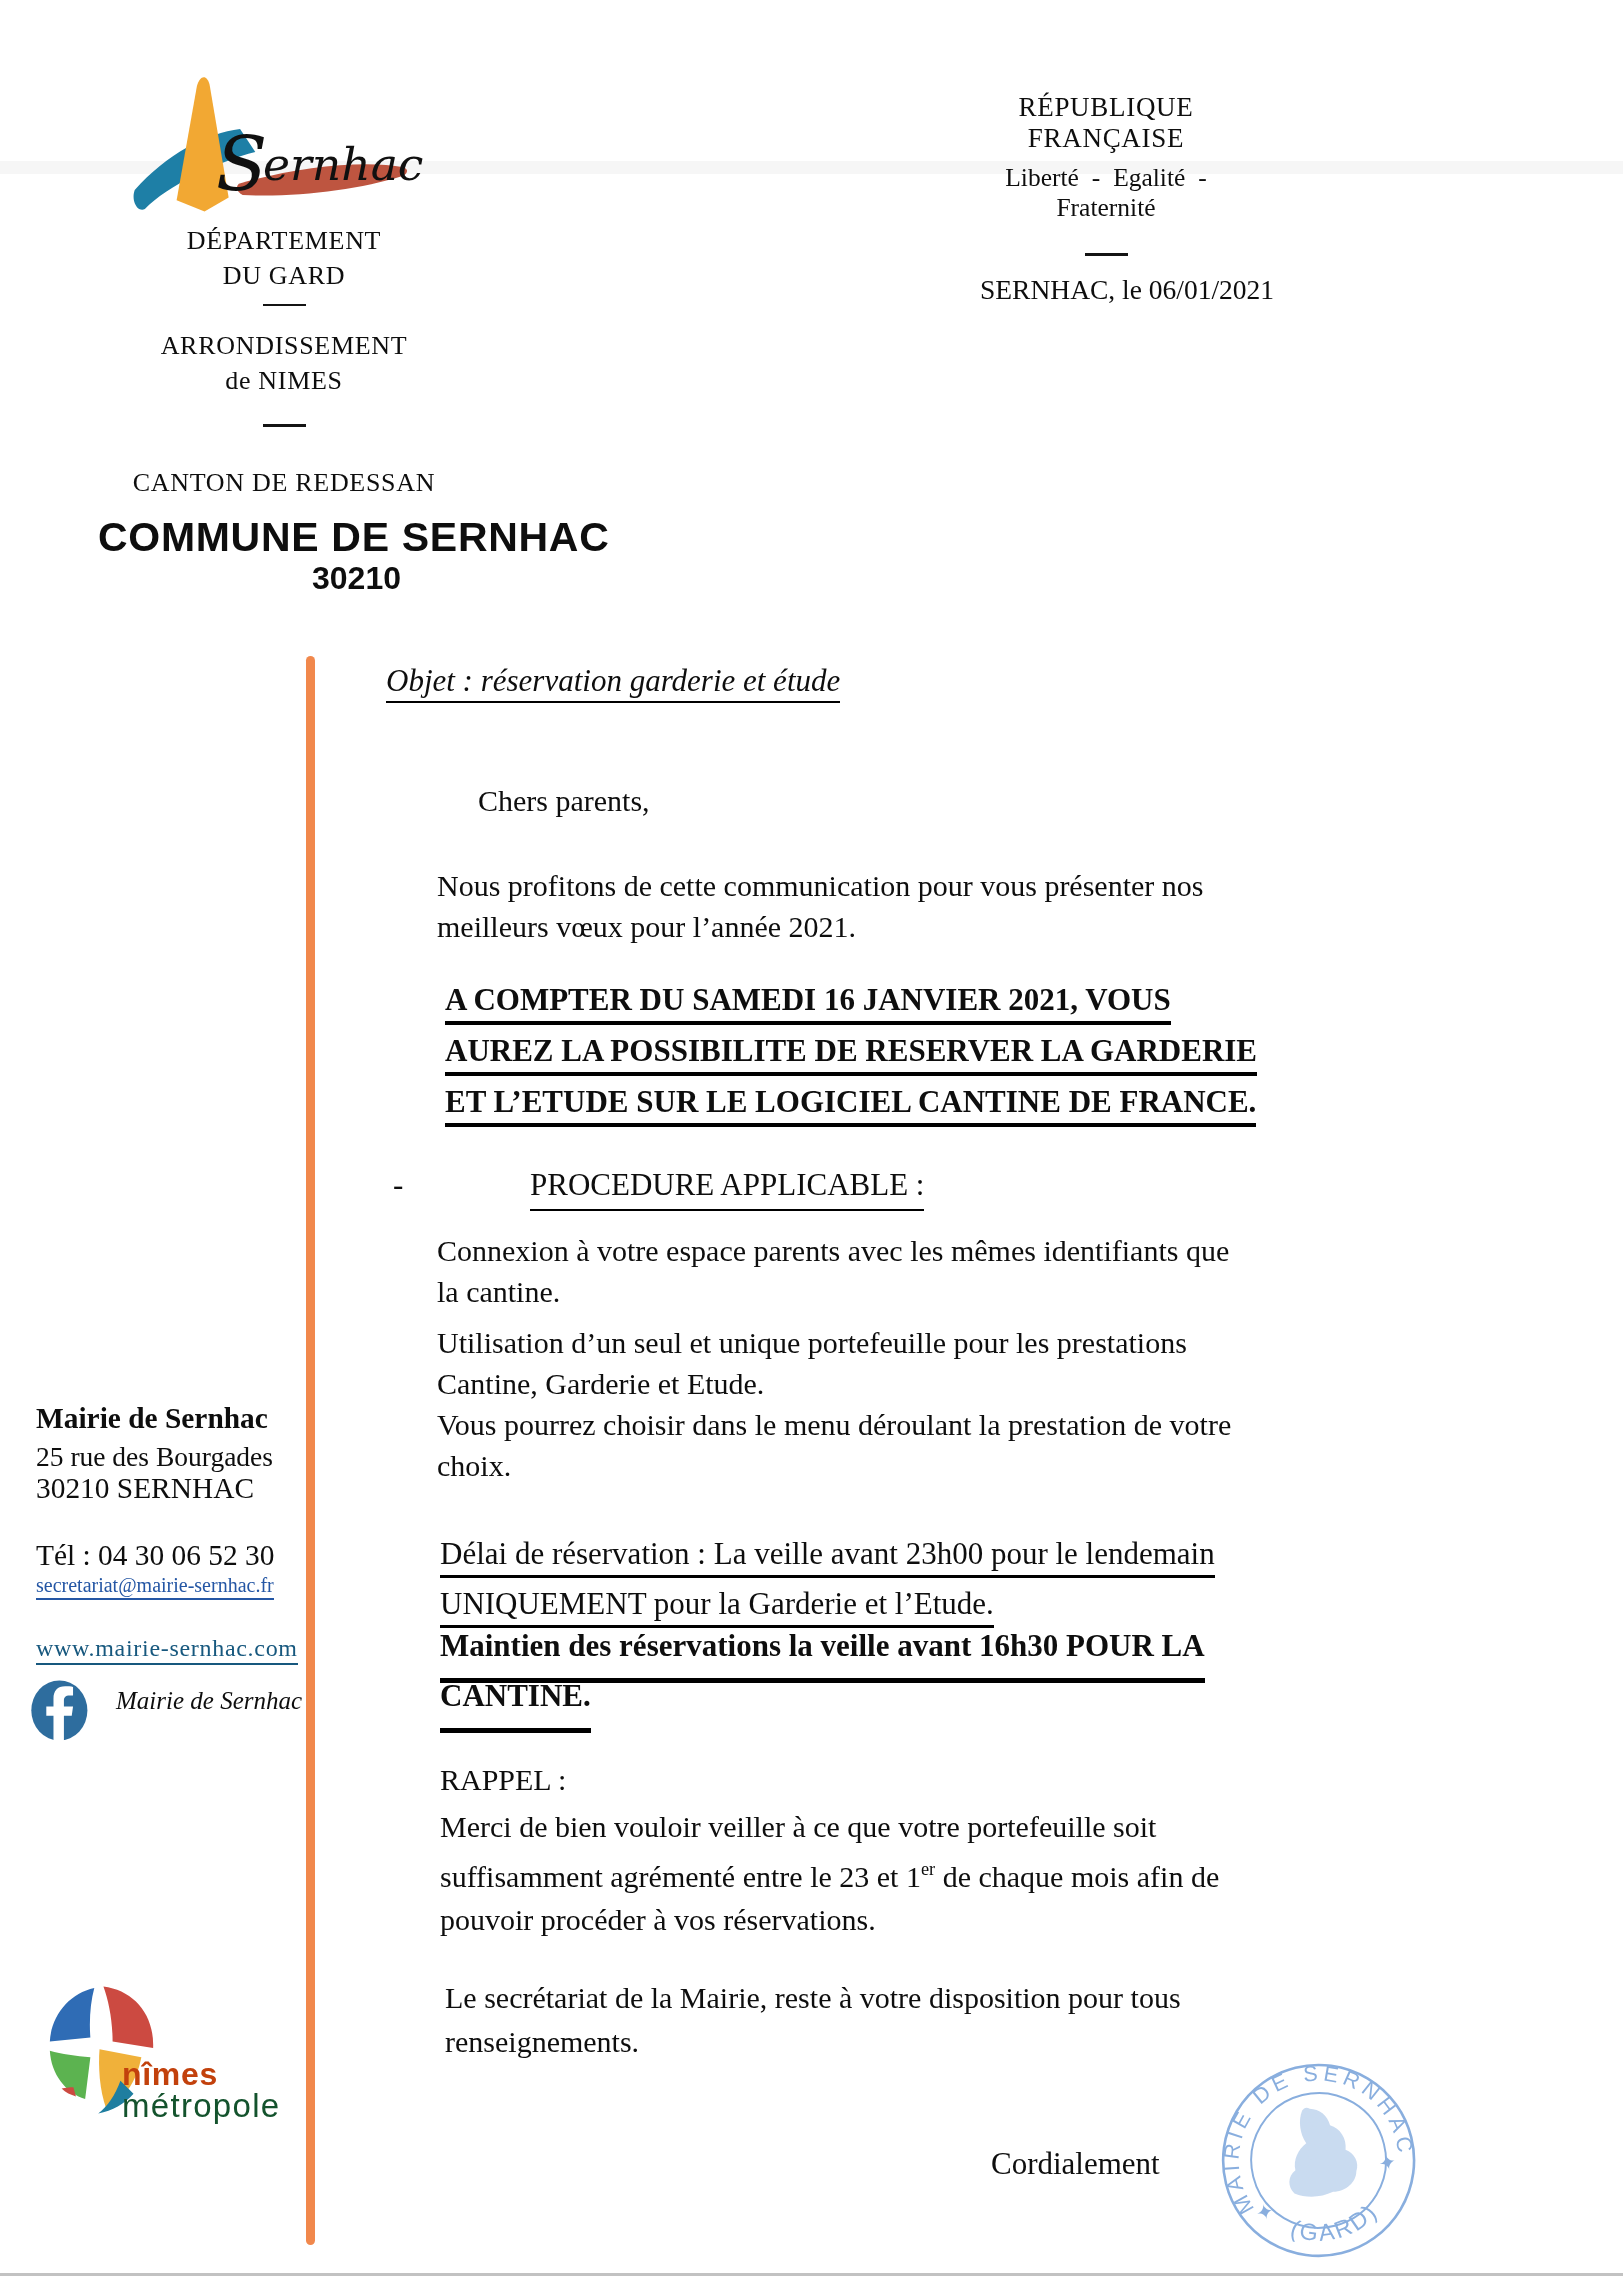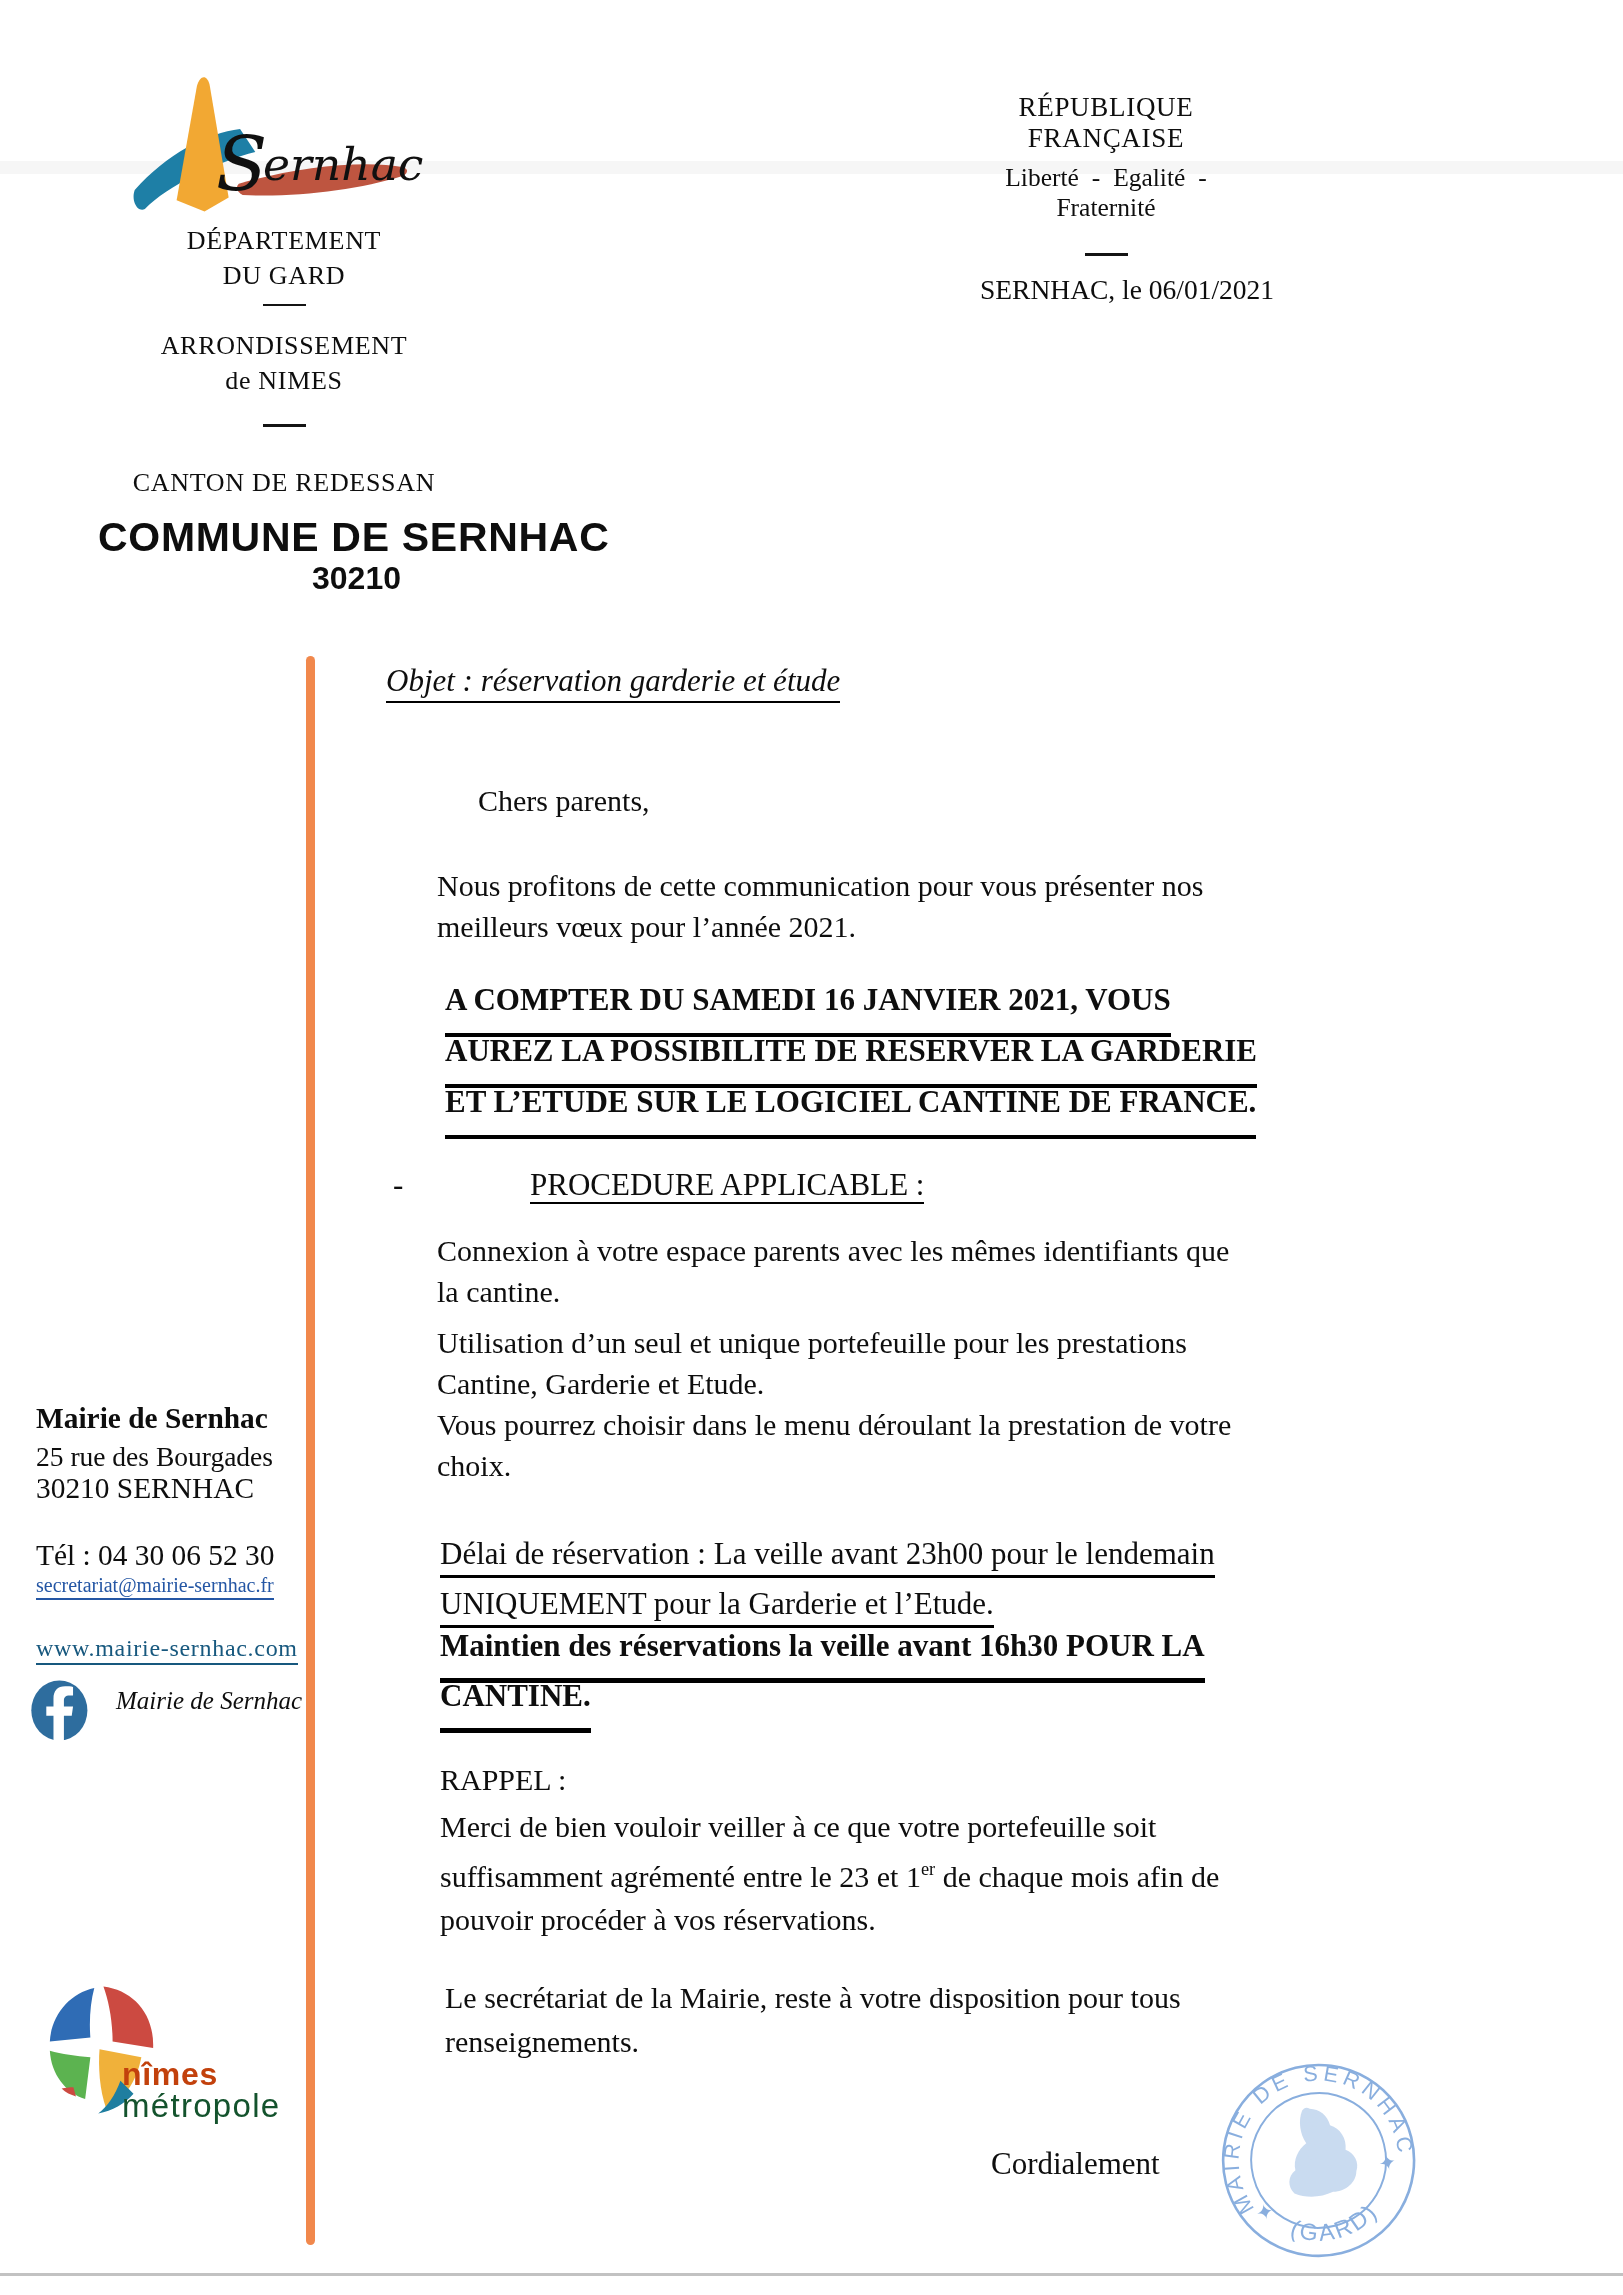--- a/index.html
+++ b/index.html
@@ -50,24 +50,24 @@
   #orange-bar{left:306px;top:656px;width:8.5px;height:1589px;background:var(--orange_bar);border-radius:4.6px;}
 
   
   .body-txt{font-size:30px;line-height:41px;}
   #objet{left:386px;top:663px;font-size:31px;}
   #objet span{border-bottom:2.6px solid #000;padding-bottom:3.3px;font-style:italic;}
   #salutation{left:478px;top:780px;}
   #intro{left:437px;top:865px;width:1021px;}
   #announce{left:445px;top:982px;font-size:31px;font-weight:bold;}
   #announce div{margin-bottom:15px;}
-  #announce div span{border-bottom:4.6px solid #000;padding-bottom:16px;}
+  #announce div span{border-bottom:4.6px solid #000;padding-bottom:4px;}
   #proc-row{left:393px;top:1167px;font-size:31px;}
   #proc-dash{display:inline-block;width:137px;}
-  #proc-title{border-bottom:2.6px solid #000;padding-bottom:0;font-family:Liberation Serif, serif;}
+  #proc-title{border-bottom:2.6px solid #000;padding-bottom:7px;font-family:Liberation Serif, serif;}
   #connexion{left:437px;top:1230px;width:1021px;}
   #utilisation{left:437px;top:1322px;width:1021px;}
   #menu{left:437px;top:1404px;width:1047px;}
   #delai{left:440px;top:1536px;font-size:31px;}
   #delai div{margin-bottom:14.4px;}
   #delai div span{border-bottom:3.3px solid #000;padding-bottom:4px;}
   #maintien{left:440px;top:1628px;font-size:31px;font-weight:bold;}
   #maintien div{margin-bottom:13.7px;}
   #maintien div span{border-bottom:5.2px solid #000;padding-bottom:15px;}
   #rappel-title{left:440px;top:1759px;}

